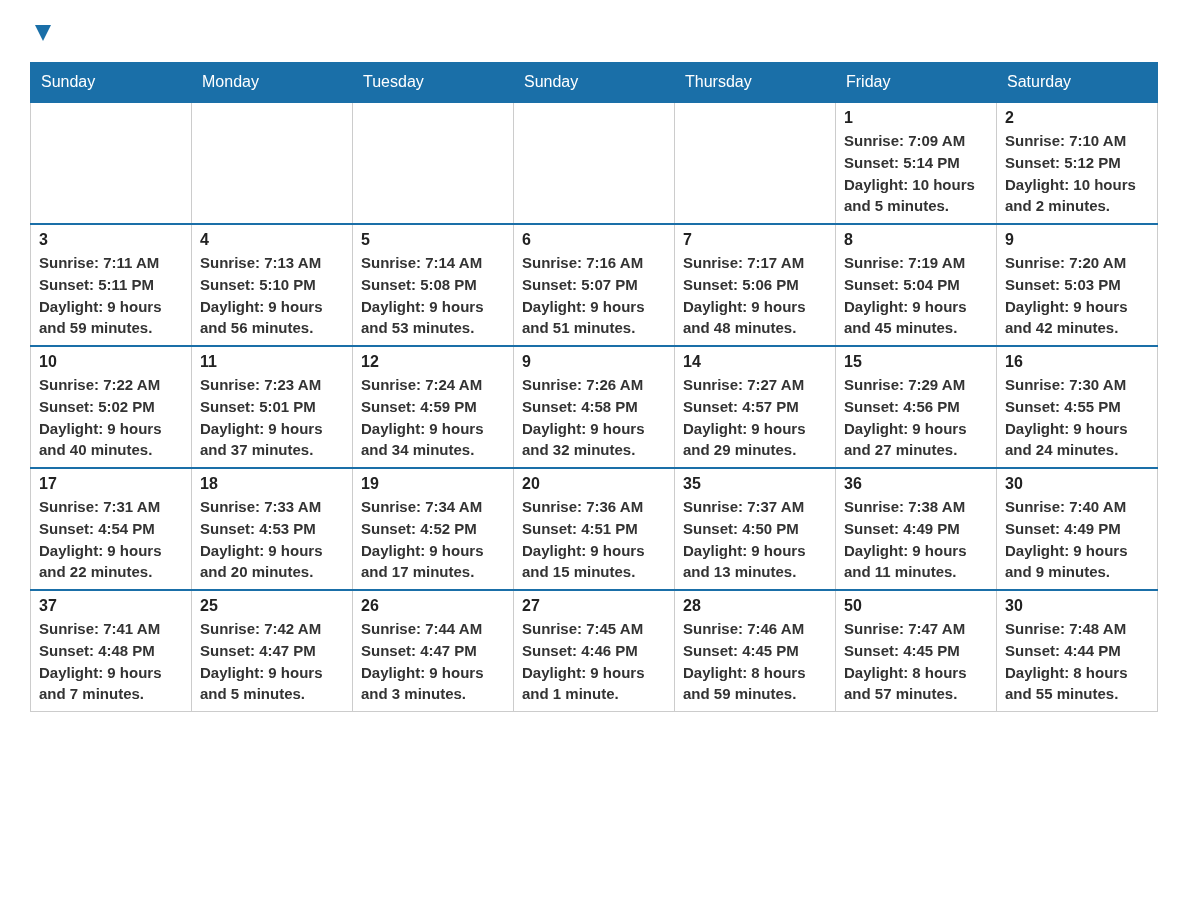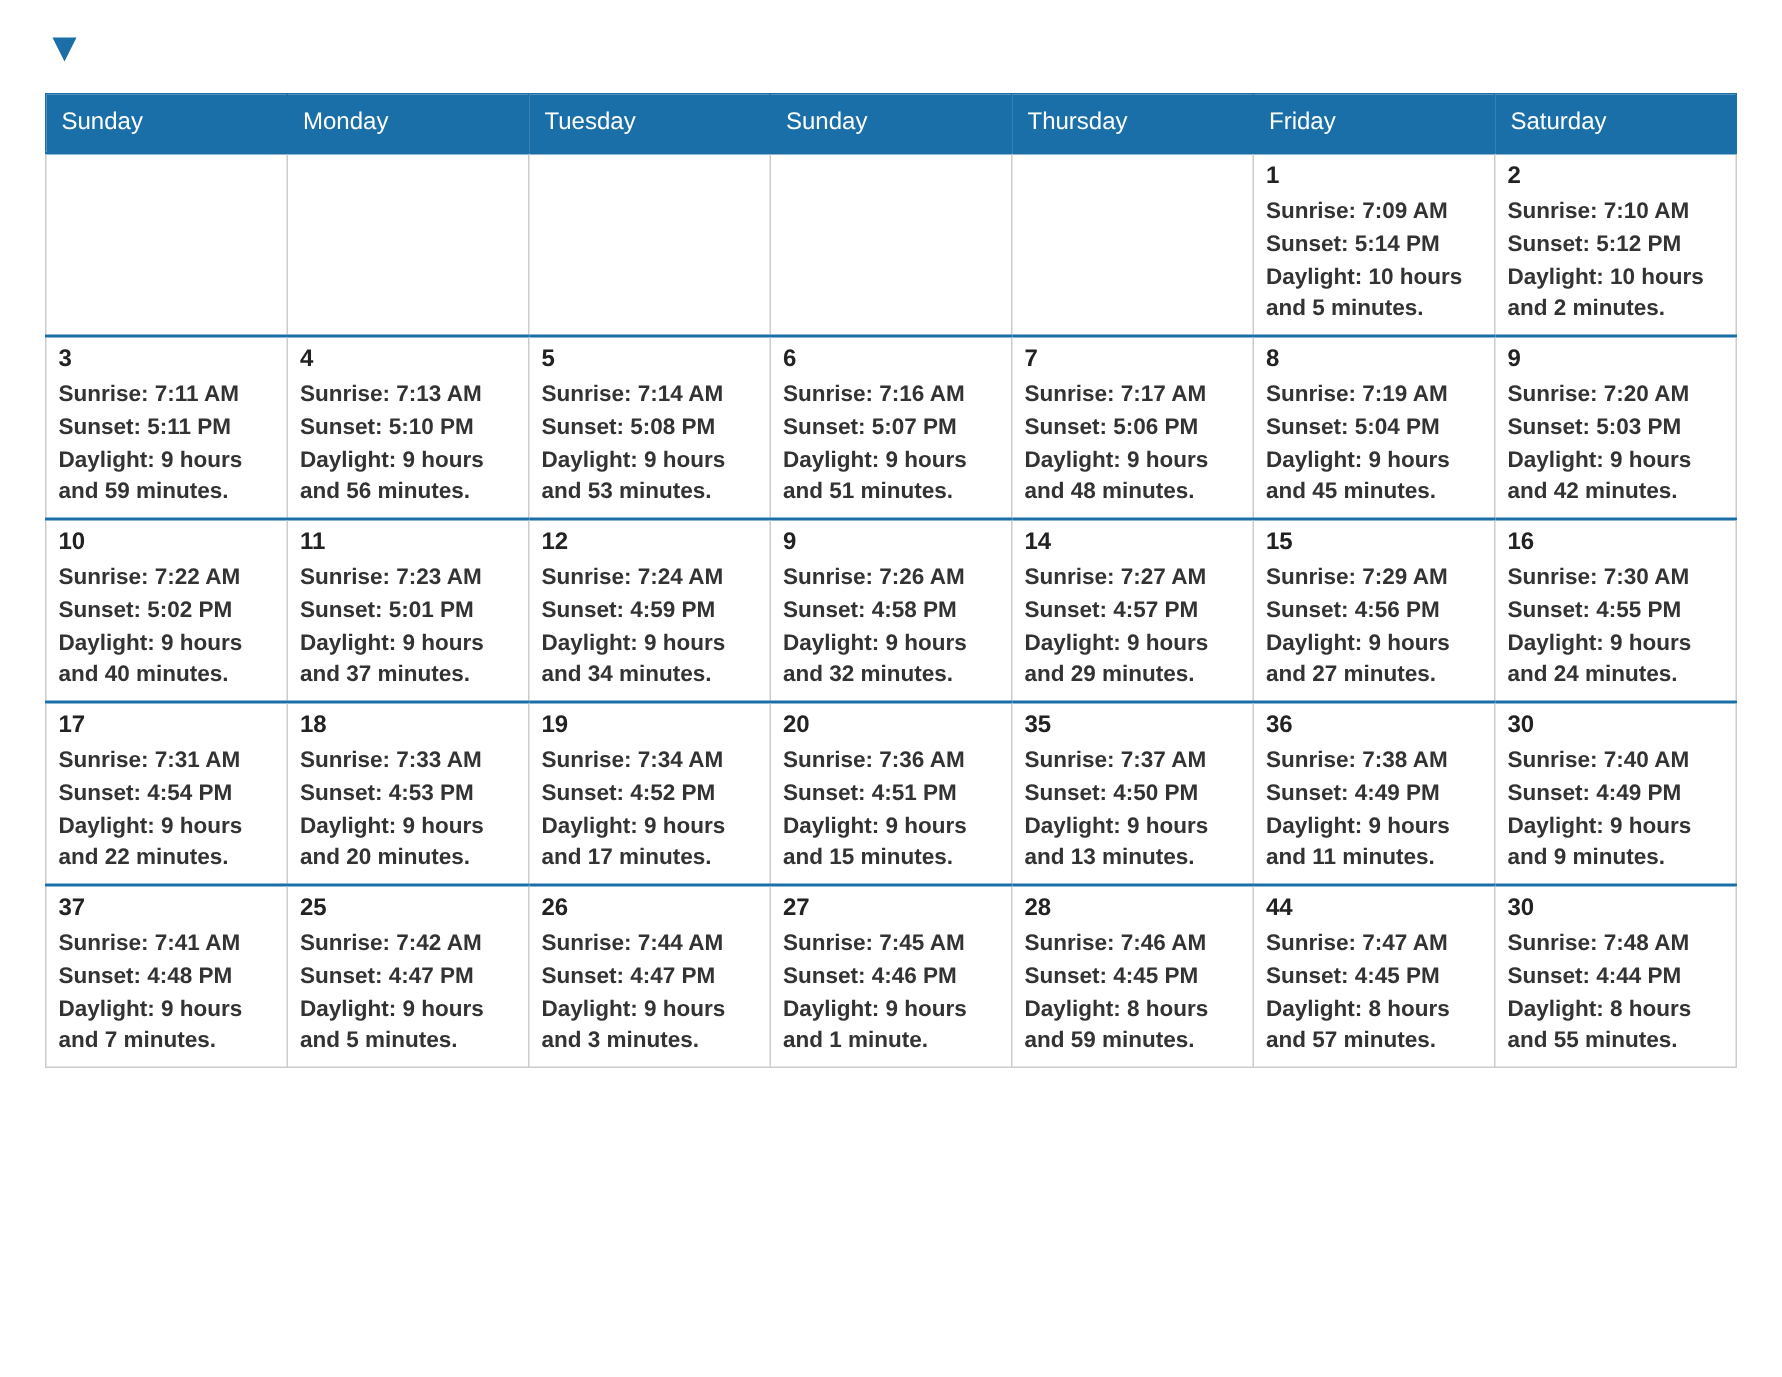--- a/index.html
+++ b/index.html
@@ -243,21 +243,21 @@
         </td>
         <td>
           <span class="day-num">27</span>
           <div class="day-info">Sunrise: 7:45 AM<br>Sunset: 4:46 PM<br>Daylight: 9 hours<br>and 1 minute.</div>
         </td>
         <td>
           <span class="day-num">28</span>
           <div class="day-info">Sunrise: 7:46 AM<br>Sunset: 4:45 PM<br>Daylight: 8 hours<br>and 59 minutes.</div>
         </td>
         <td>
-          <span class="day-num">44</span>
+          <span class="day-num">50</span>
           <div class="day-info">Sunrise: 7:47 AM<br>Sunset: 4:45 PM<br>Daylight: 8 hours<br>and 57 minutes.</div>
         </td>
         <td>
           <span class="day-num">30</span>
           <div class="day-info">Sunrise: 7:48 AM<br>Sunset: 4:44 PM<br>Daylight: 8 hours<br>and 55 minutes.</div>
         </td>
       </tr>
     </tbody>
 </table>
 

